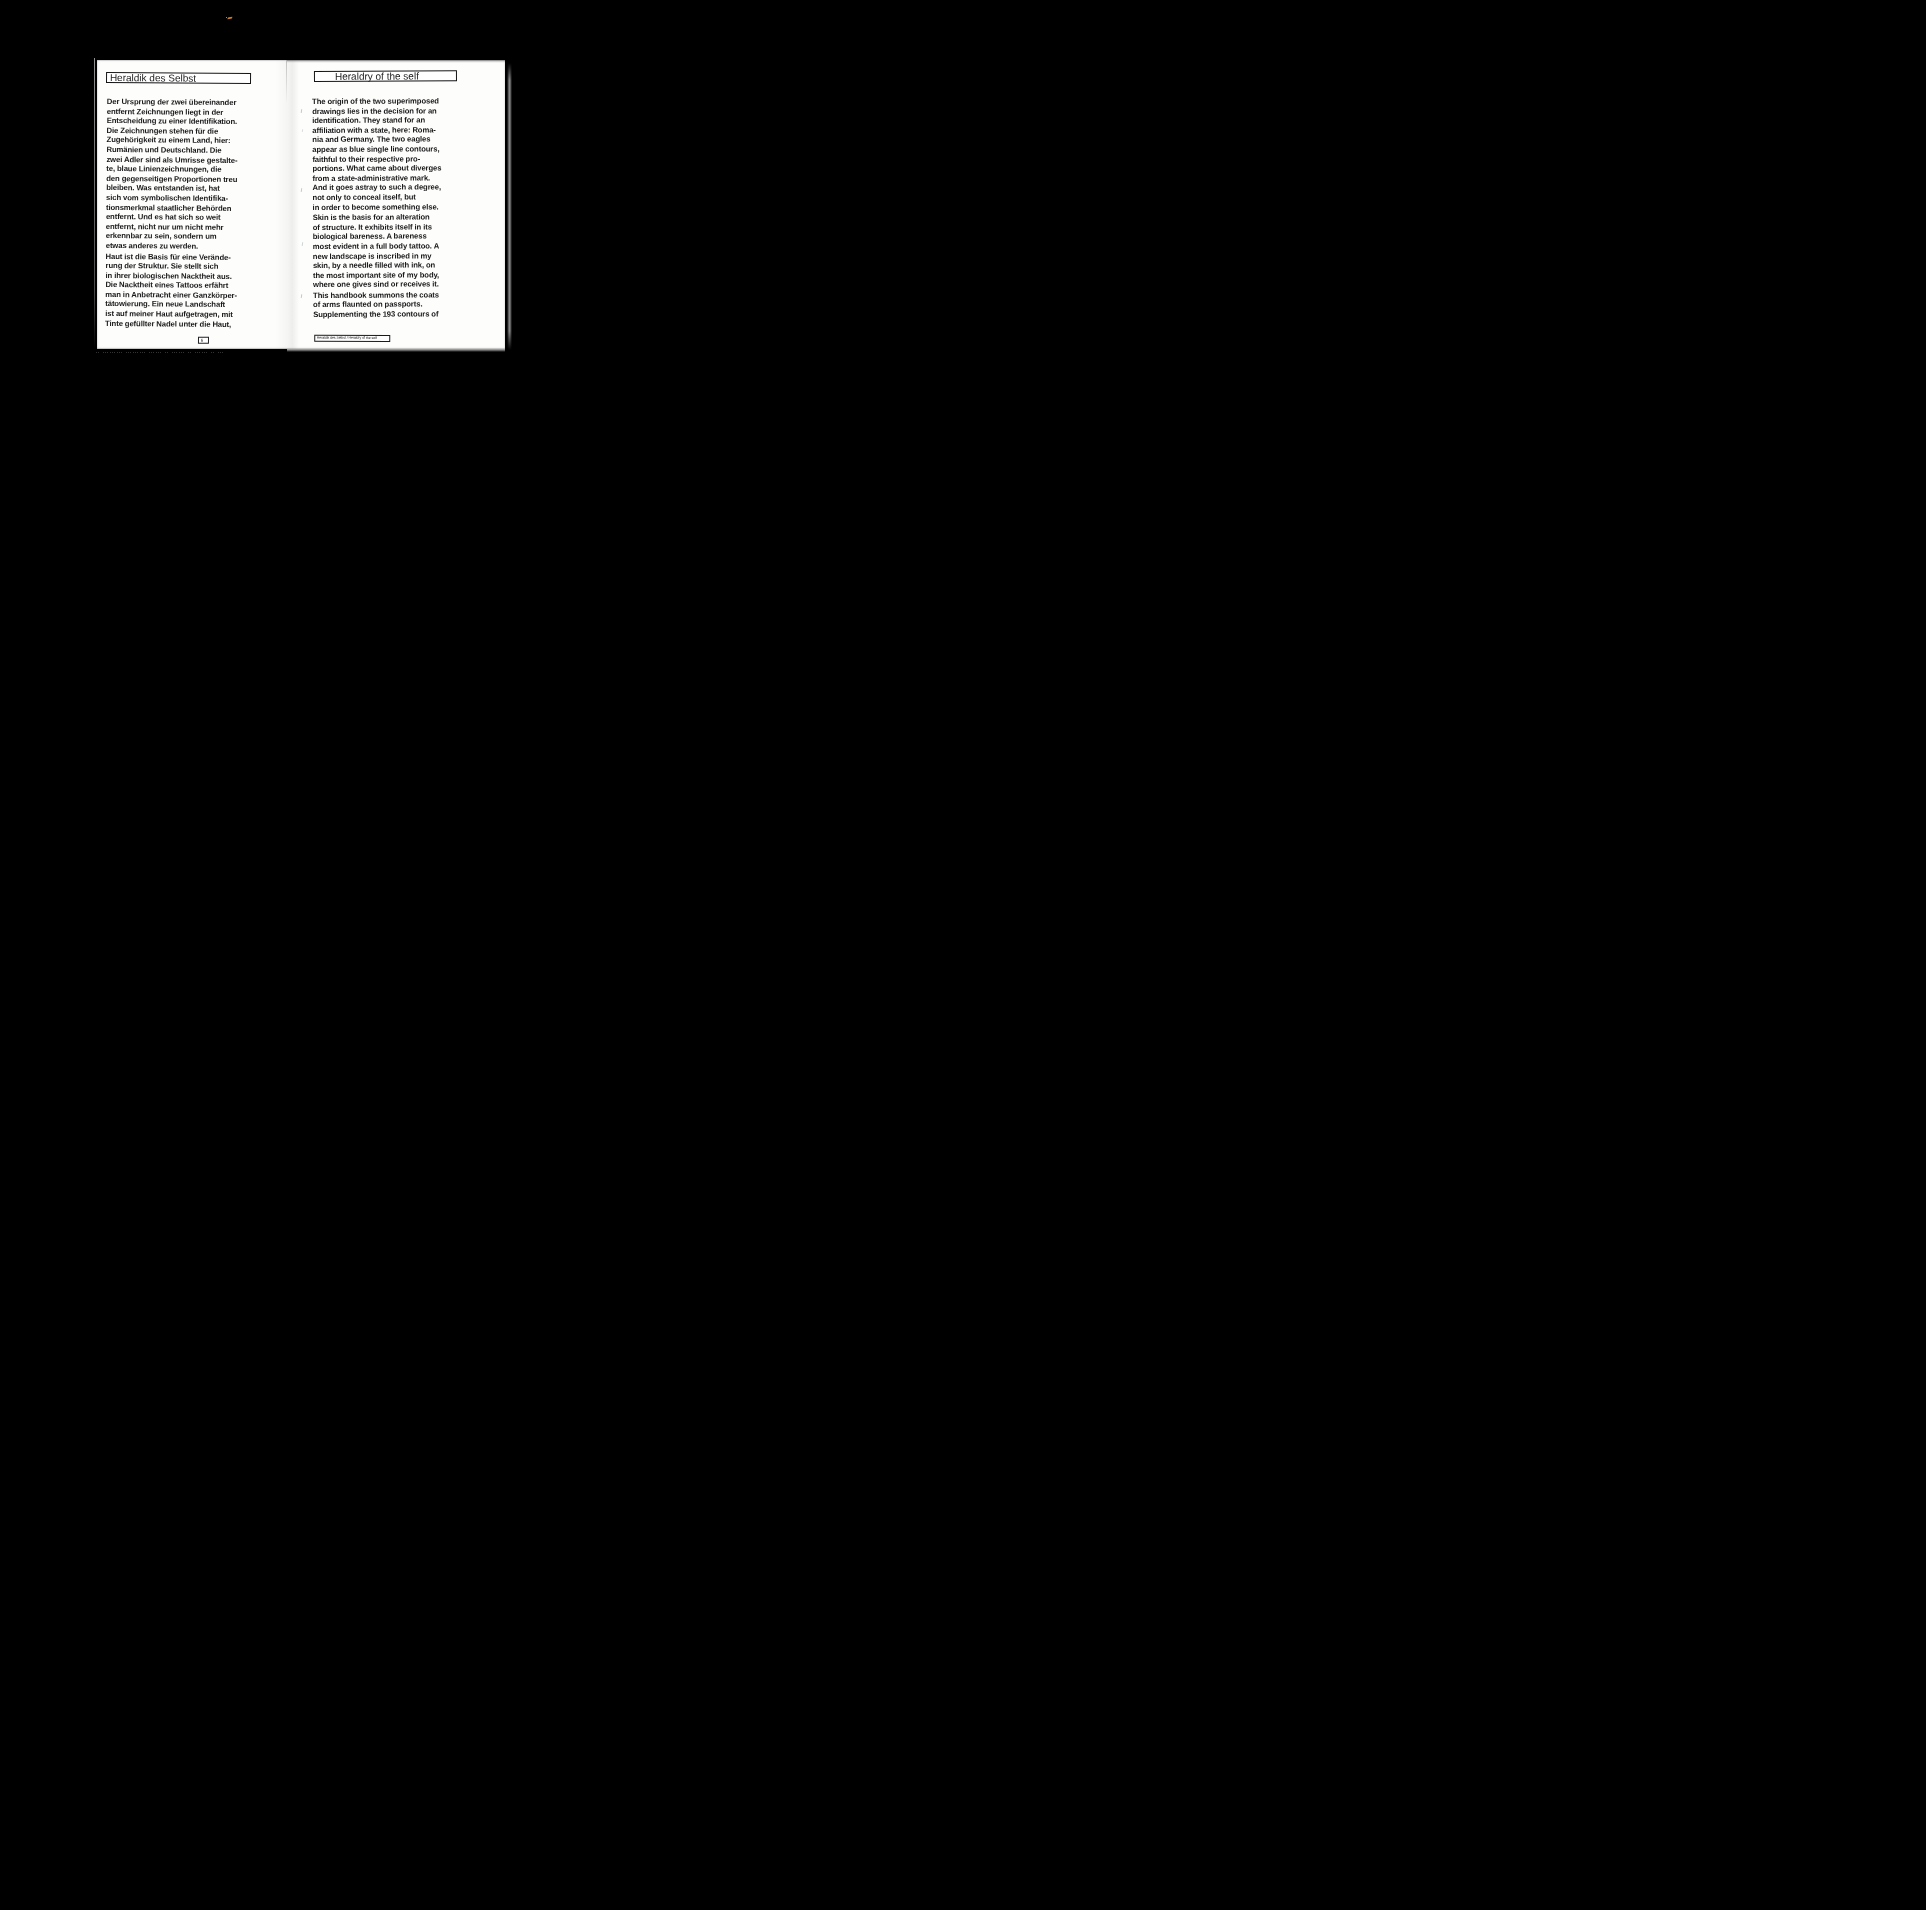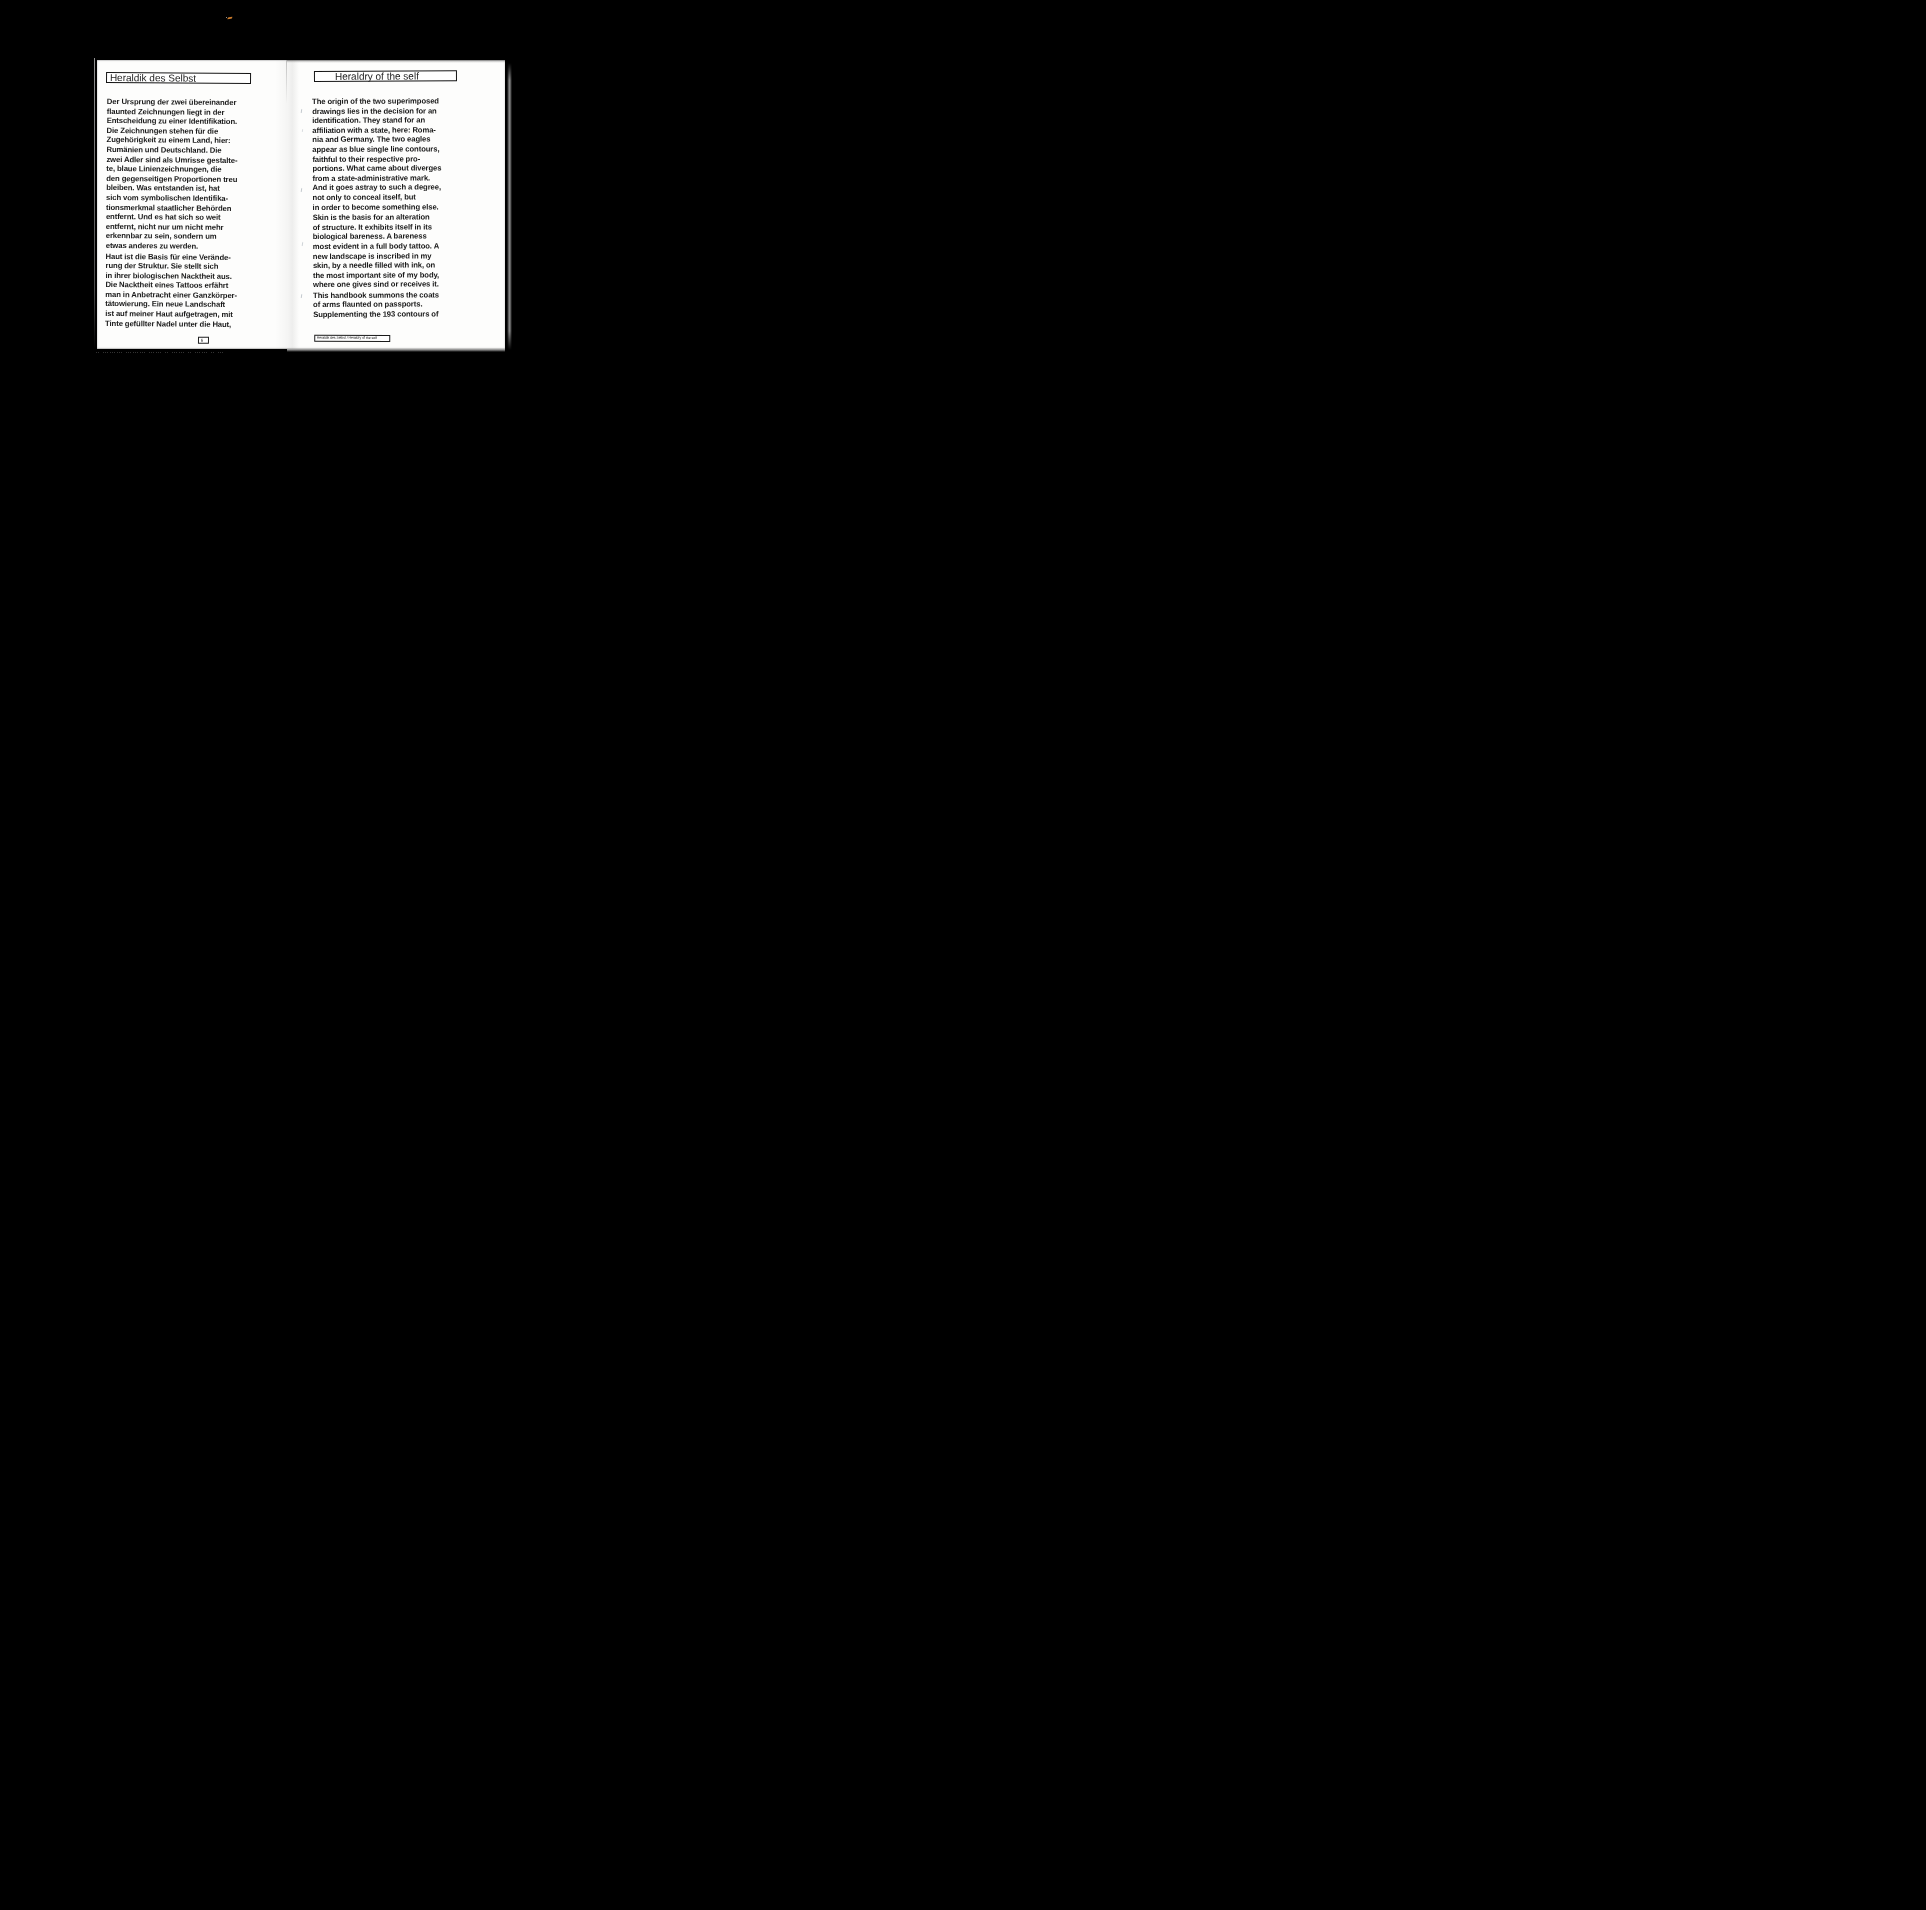--- a/index.html
+++ b/index.html
@@ -65,21 +65,21 @@
     <div class="fold-line"></div>
     <div class="topedge-right"></div>
 
     <div class="page-left-content">
       <div class="title-box title-left">
         <span>Heraldik des Selbst</span>
       </div>
       <div class="body body-left">
         <div class="para">
             <div class="line">Der Ursprung der zwei übereinander</div>
-            <div class="line">flaunted Zeichnungen liegt in der</div>
+            <div class="line">entfernt Zeichnungen liegt in der</div>
             <div class="line">Entscheidung zu einer Identifikation.</div>
             <div class="line">Die Zeichnungen stehen für die</div>
             <div class="line">Zugehörigkeit zu einem Land, hier:</div>
             <div class="line">Rumänien und Deutschland. Die</div>
             <div class="line">zwei Adler sind als Umrisse gestalte-</div>
             <div class="line">te, blaue Linienzeichnungen, die</div>
             <div class="line">den gegenseitigen Proportionen treu</div>
             <div class="line">bleiben. Was entstanden ist, hat</div>
             <div class="line">sich vom symbolischen Identifika-</div>
             <div class="line">tionsmerkmal staatlicher Behörden</div>

